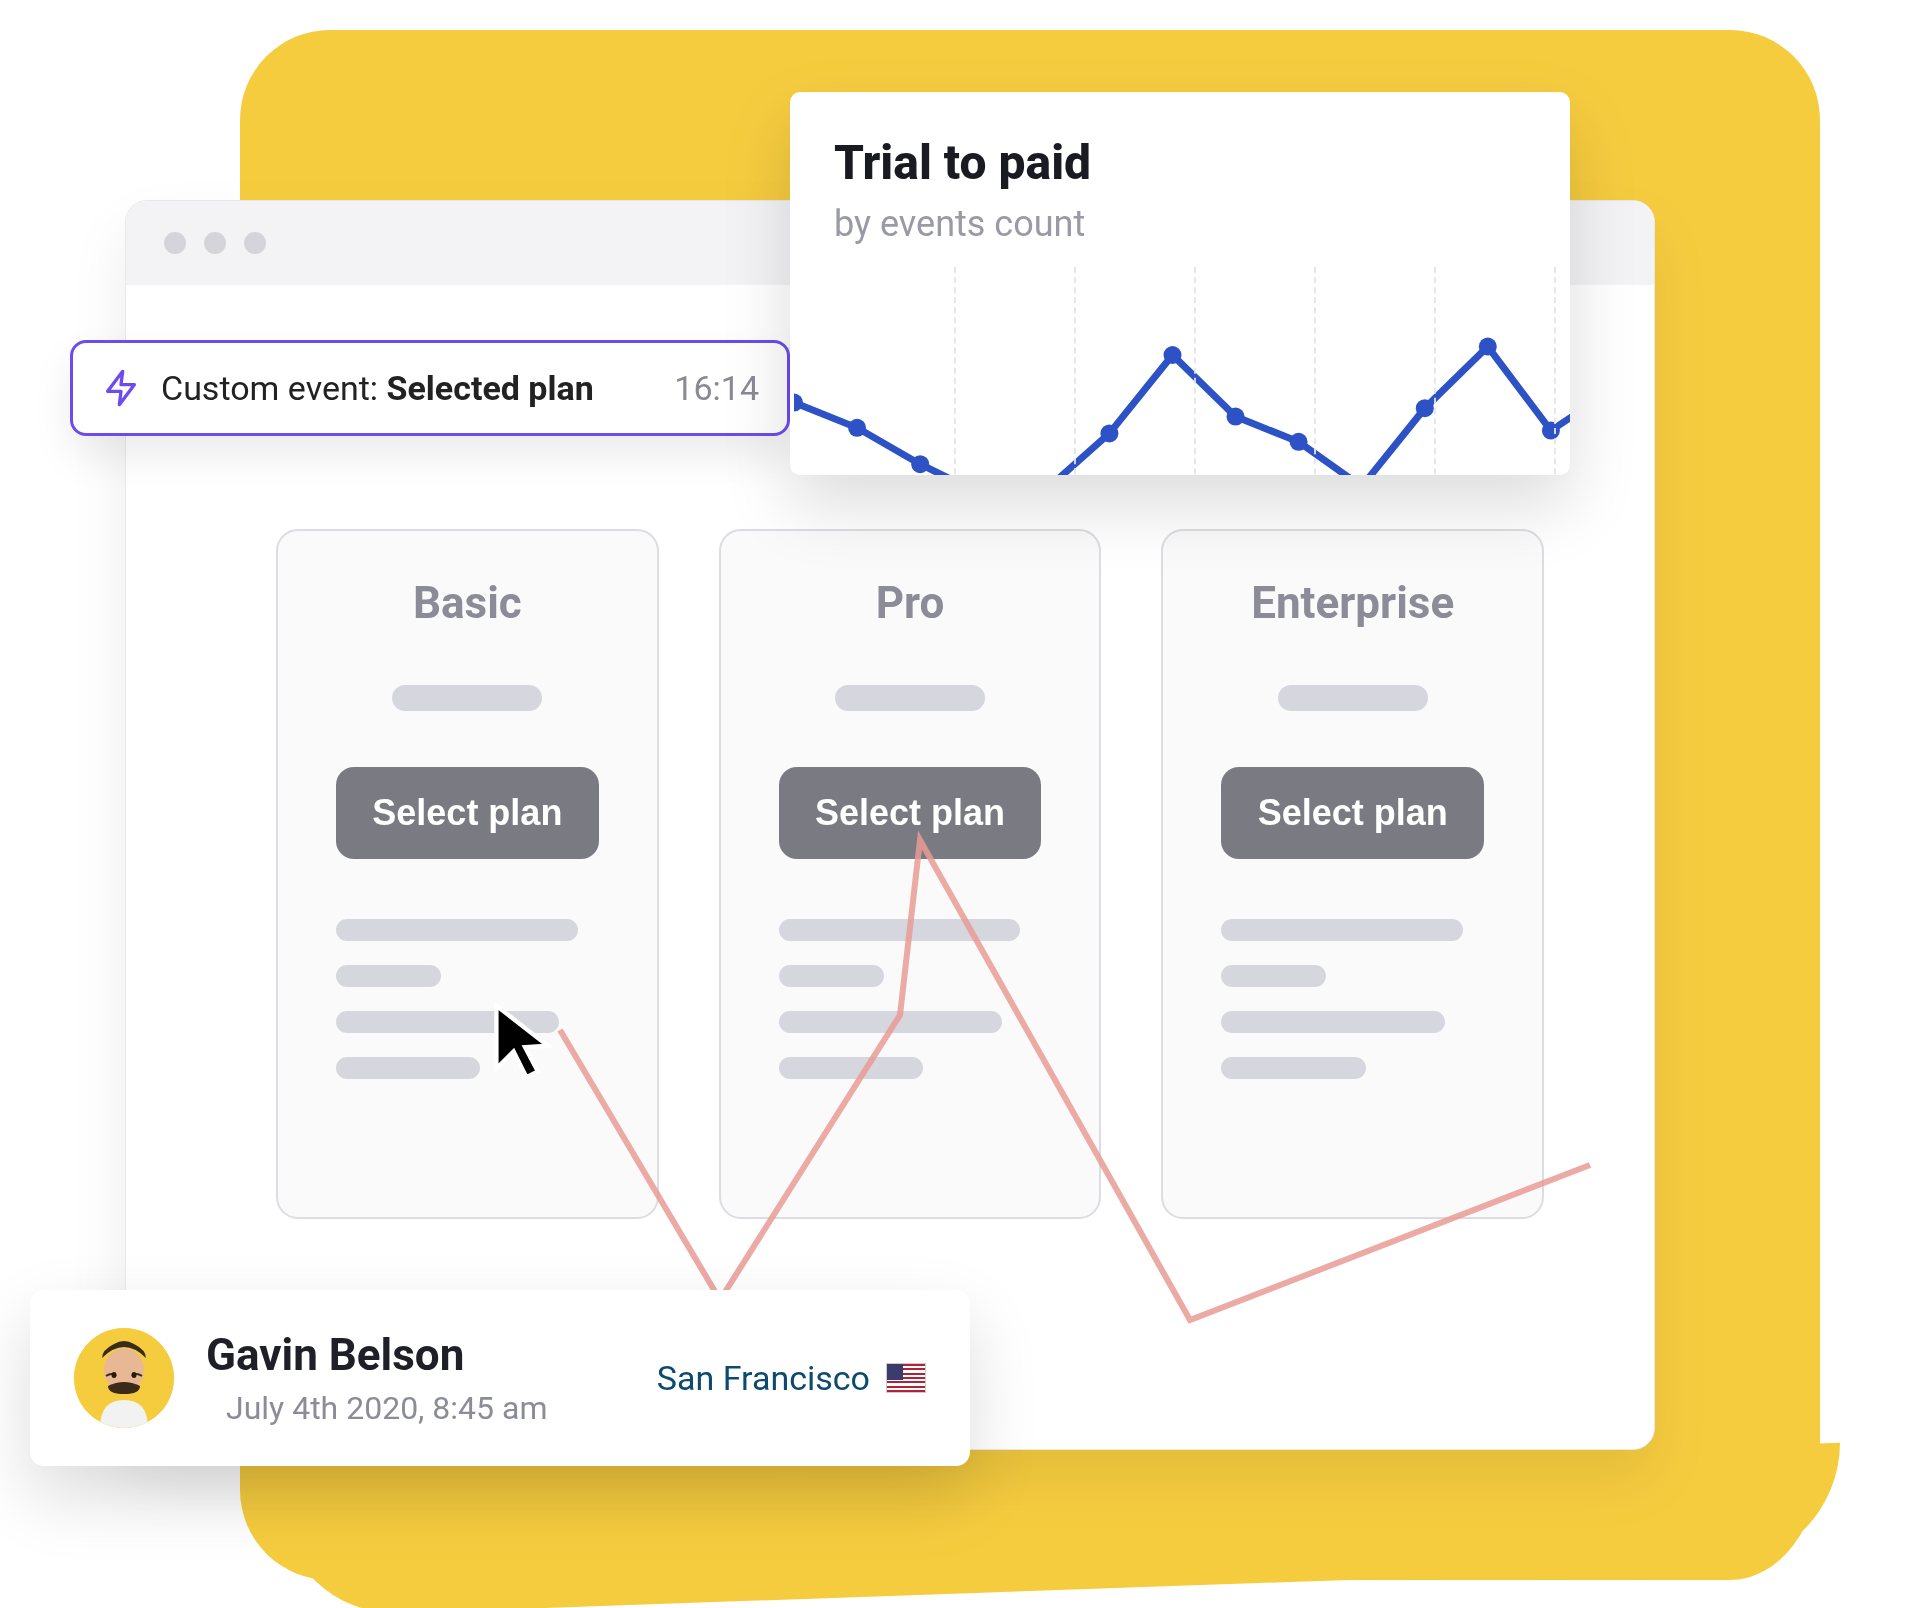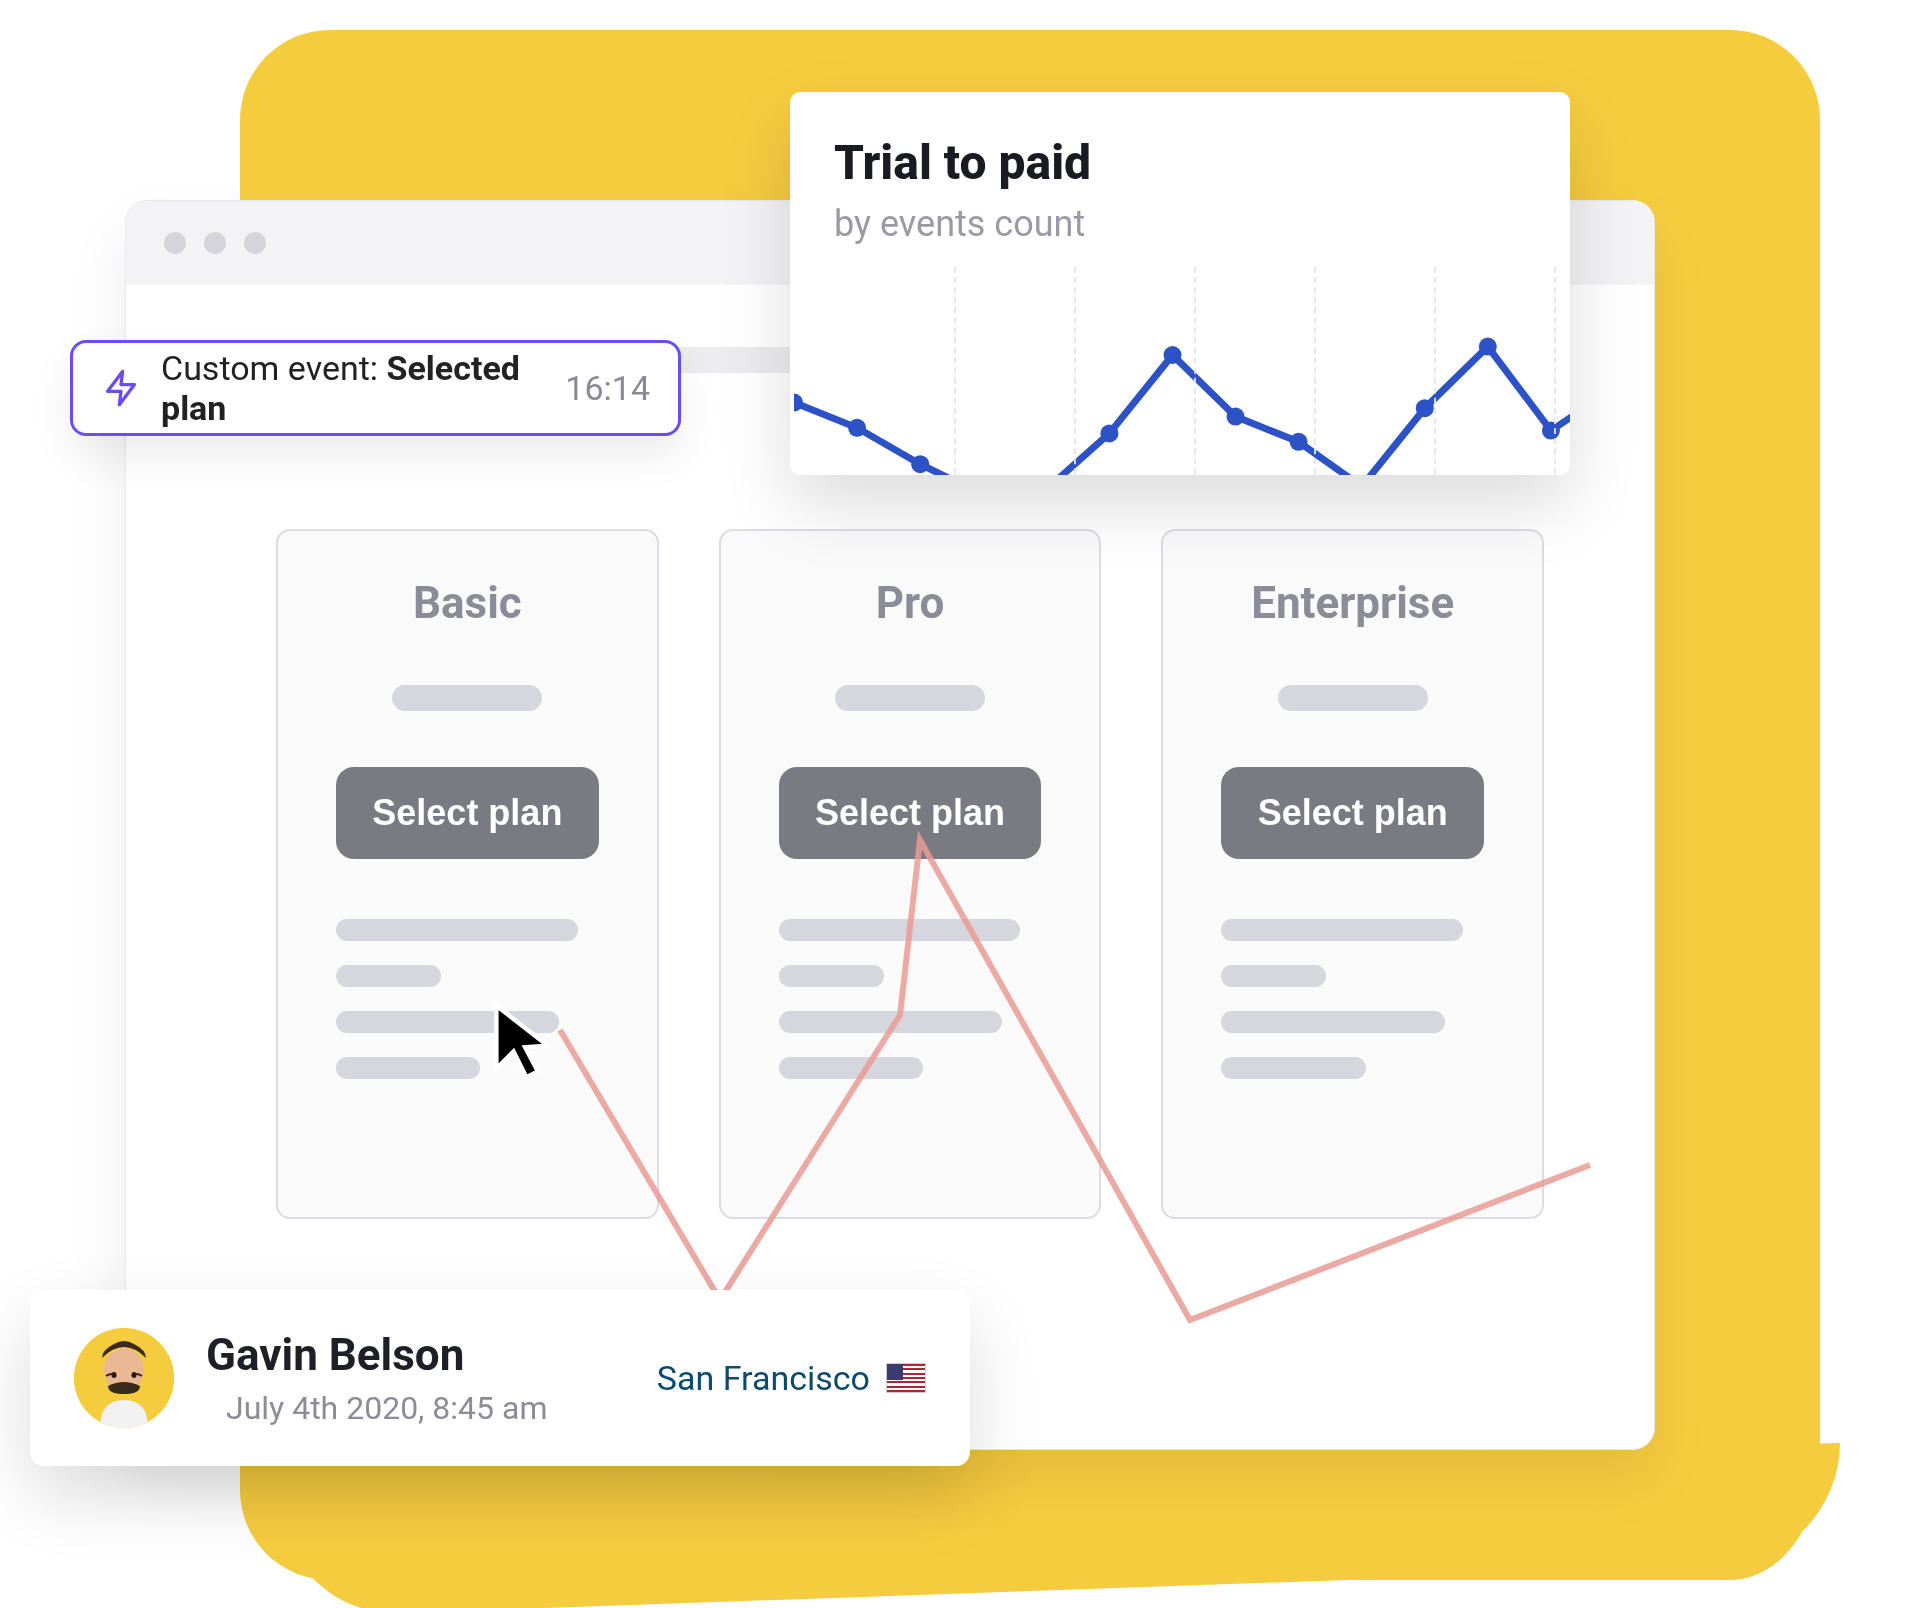--- a/index.html
+++ b/index.html
@@ -72,21 +72,21 @@
 
     .plans {
       display: flex;
       gap: 60px;
       padding-top: 10px;
     }
     .plan {
       flex: 1;
       background: #fafafa;
       border: 2px solid #dcdce2;
-      border-radius: 14px;
+      border-radius: 22px;
       padding: 46px 58px 56px;
       min-height: 690px;
     }
     .plan h3 {
       text-align: center;
       font-size: 44px;
       font-weight: 700;
       color: #8c8c99;
       margin-bottom: 56px;
     }
@@ -114,21 +114,21 @@
     .dl { height: 22px; background: #d6d6de; border-radius: 12px; }
     .dl1 { width: 92%; }
     .dl2 { width: 40%; }
     .dl3 { width: 85%; }
     .dl4 { width: 55%; }
 
     .event-pill {
       position: absolute;
       top: 340px;
       left: 70px;
-      width: 611px;
+      width: 720px;
       height: 96px;
       background: #fff;
       border: 3px solid #6C4CF1;
       border-radius: 16px;
       display: flex;
       align-items: center;
       padding: 0 28px;
       gap: 20px;
       box-shadow: 0 20px 40px rgba(0,0,0,0.08);
     }

